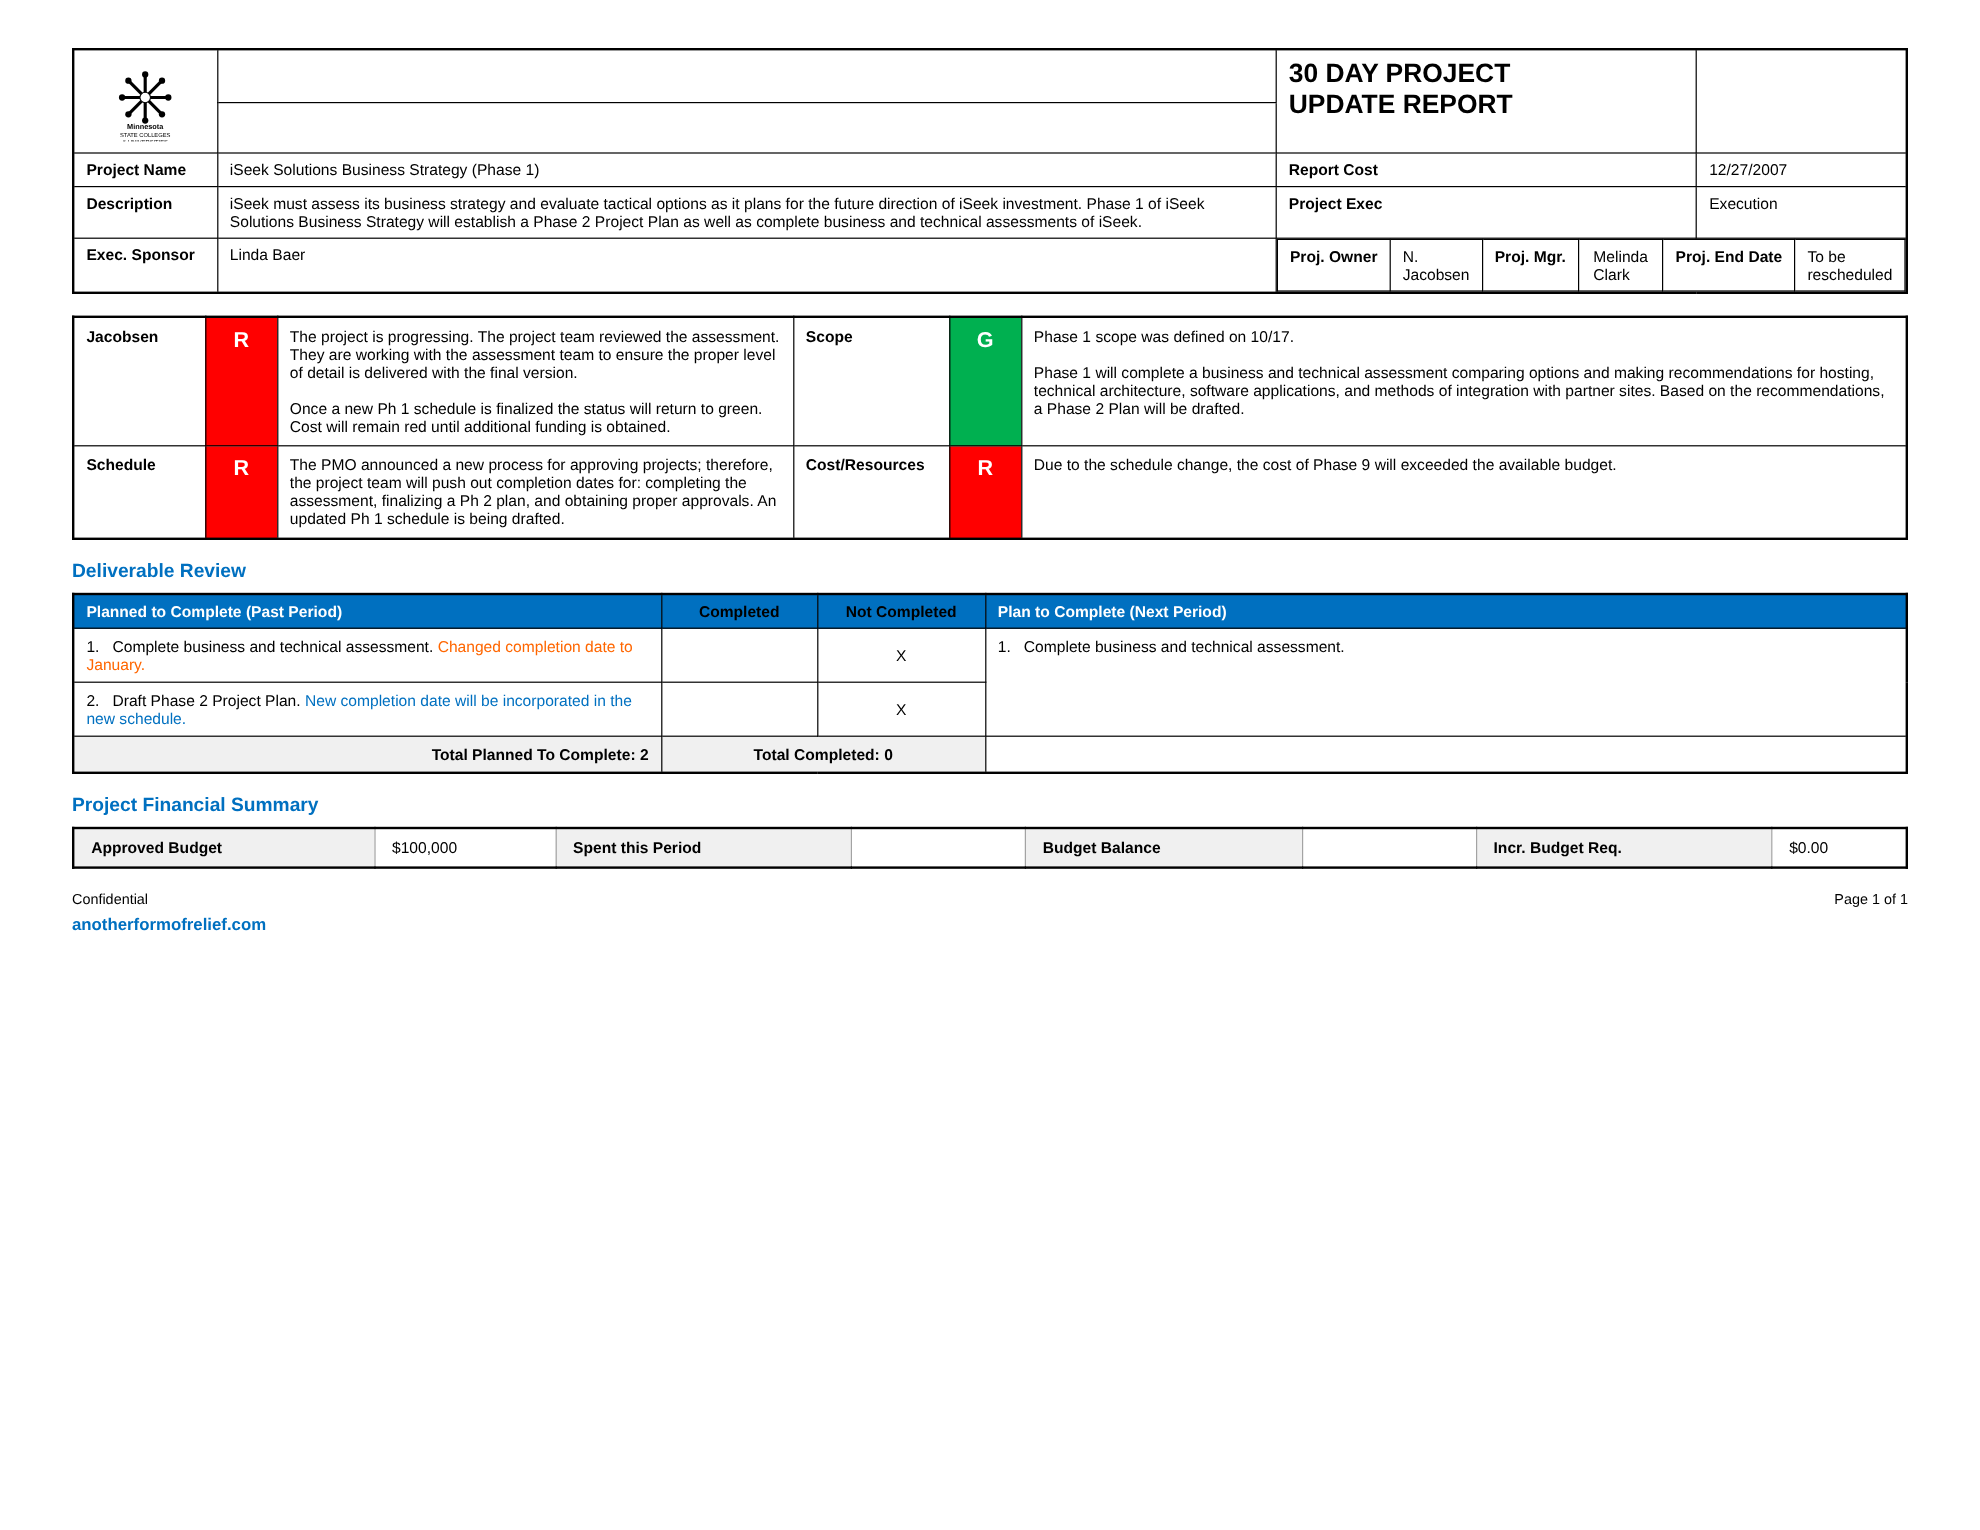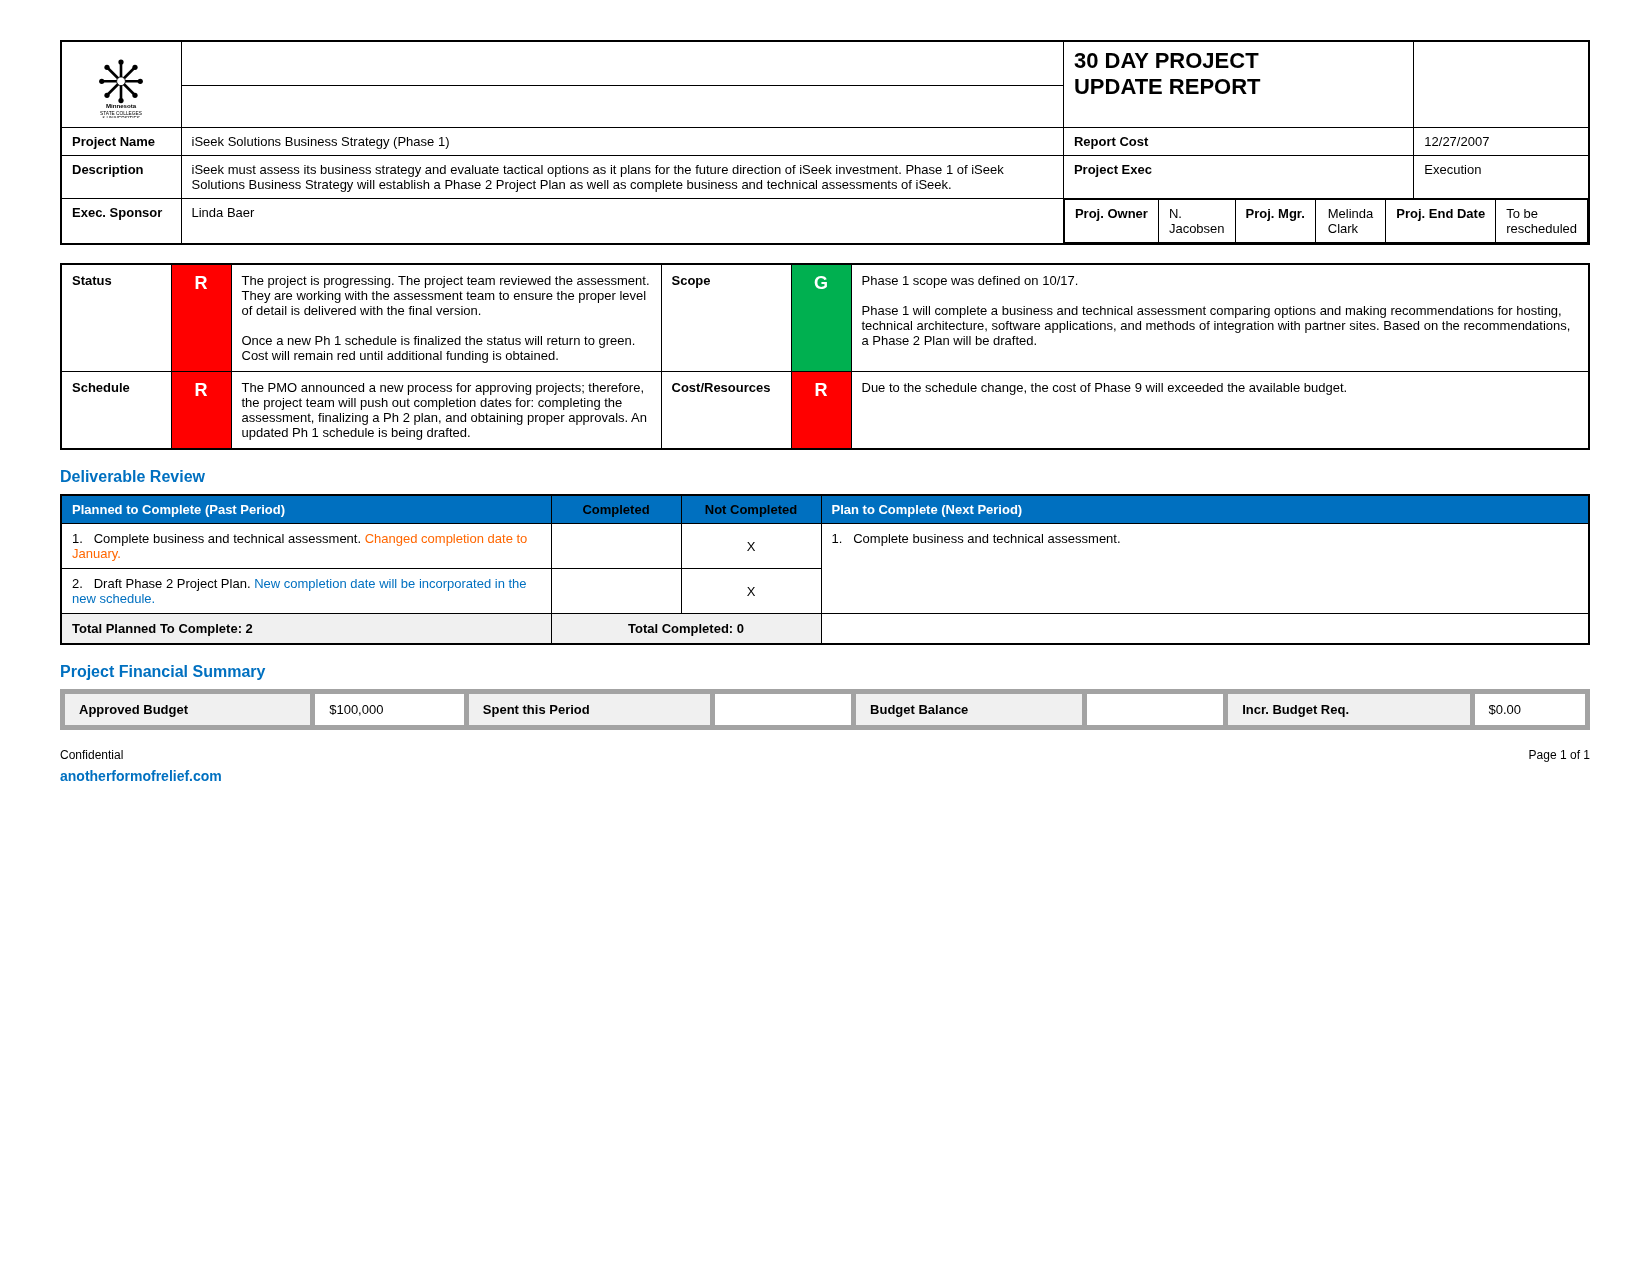--- a/index.html
+++ b/index.html
@@ -118,35 +118,35 @@
     }
     .del-header-center {
       background-color: #0070C0;
       color: #000000;
       font-weight: bold;
       padding: 6px 10px;
       text-align: center;
     }
     .del-footer {
       font-weight: bold;
-      text-align: left;
+      text-align: right;
       background-color: #f0f0f0;
     }
     .orange-text { color: #FF6600; }
     .blue-text { color: #0070C0; }
 
     
     .financial-table {
       width: 100%;
       border-collapse: collapse;
       border: 2px solid #000;
       margin-bottom: 18px;
     }
     .financial-table td {
-      border: 5px solid #a3a3a3;
+      border: 1px solid #a3a3a3;
       padding: 8px 14px;
       vertical-align: middle;
     }
     .fin-label {
       font-weight: bold;
       background-color: #f0f0f0;
       white-space: nowrap;
     }
     .fin-value {
       white-space: nowrap;
@@ -250,21 +250,21 @@
     <col style="width:110px;">
     <col style="width:60px;">
     <col style="width:430px;">
     <col style="width:130px;">
     <col style="width:60px;">
     <col>
   </colgroup>
   <tbody>
 
   <tr>
-    <td class="row-label" style="vertical-align:top; padding-top:8px; font-weight:bold;">Status</td>
+    <td class="row-label" style="vertical-align:top; padding-top:8px; font-weight:bold;">Jacobsen</td>
     <td class="status-indicator-red" rowspan="1" style="vertical-align:top; padding-top:8px;">R</td>
     <td style="padding:8px 10px; vertical-align:top; border:1px solid #000;">
       The project is progressing.  The project team reviewed the assessment.  They are working with the assessment team to ensure the proper level of detail is delivered with the final version.<br><br>
       Once a new Ph 1 schedule is finalized the status will return to green.  Cost will remain red until additional funding is obtained.
     </td>
     <td class="row-label" style="vertical-align:top; padding-top:8px; font-weight:bold; border:1px solid #000;">Scope</td>
     <td class="status-indicator-green" style="vertical-align:top; padding-top:8px;">G</td>
     <td style="padding:8px 10px; vertical-align:top; border:1px solid #000;">
       Phase 1 scope was defined on 10/17.<br><br>
       Phase 1 will complete a business and technical assessment comparing options and making recommendations for hosting, technical architecture, software applications, and methods of integration with partner sites. Based on the recommendations, a Phase 2 Plan will be drafted.

